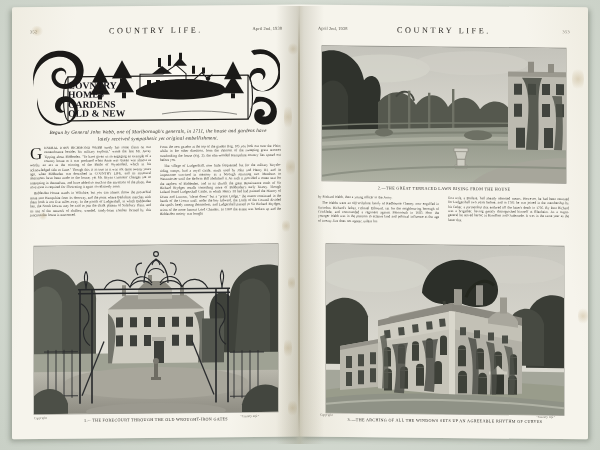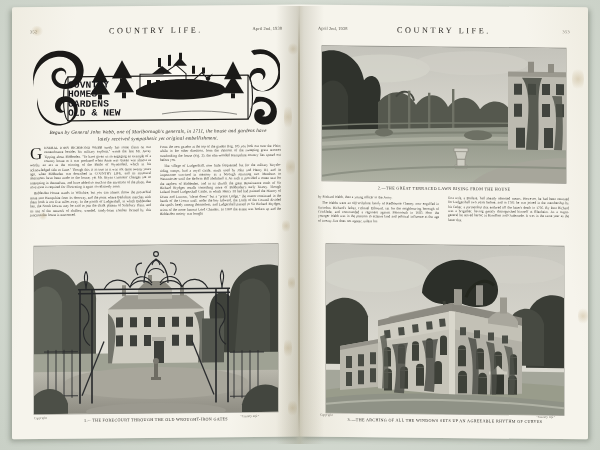--- a/index.html
+++ b/index.html
@@ -43,21 +43,21 @@
   .runhead{position:absolute;top:20px;left:18px;right:18px;height:12px;z-index:6;}
   .rh-folio{position:absolute;font-size:4.2px;color:#6f6c60;letter-spacing:.4px;top:2px;}
   .rh-date{position:absolute;font-size:4.4px;color:#55524a;top:1px;letter-spacing:.1px;}
   .rh-title{position:absolute;left:0;right:0;text-align:center;
      font-size:8.2px;letter-spacing:2.6px;color:#2c2a26;top:0;}
 
   
   .masthead{position:absolute;left:20px;top:42px;width:248px;height:78px;z-index:6;}
   .mh-svg{position:absolute;left:0;top:0;}
   .mh-left{position:absolute;left:36px;top:32px;width:92px;color:#17161a;
-     font-family:Liberation Mono, monospace;line-height:9.4px;}
+     font-family:Liberation Serif, serif;line-height:9.4px;}
   .mh-left span{display:block;font-size:9.6px;letter-spacing:.1px;font-weight:bold;}
   .mh-right{position:absolute;left:132px;top:31px;width:112px;color:#17161a;}
   .mh-h1{font-size:9.4px;letter-spacing:.15px;}
   .mh-h2{font-size:7.2px;letter-spacing:.5px;margin-top:1px;}
   .mh-h3{font-size:4.4px;margin-top:2.5px;font-style:normal;}
   .mh-h4{font-size:6.6px;letter-spacing:.3px;}
 
   .standfirst{position:absolute;left:32px;top:122px;width:228px;text-align:center;
      font-style:italic;font-size:5.1px;line-height:7.2px;color:#34322d;z-index:6;
      letter-spacing:.15px;}

